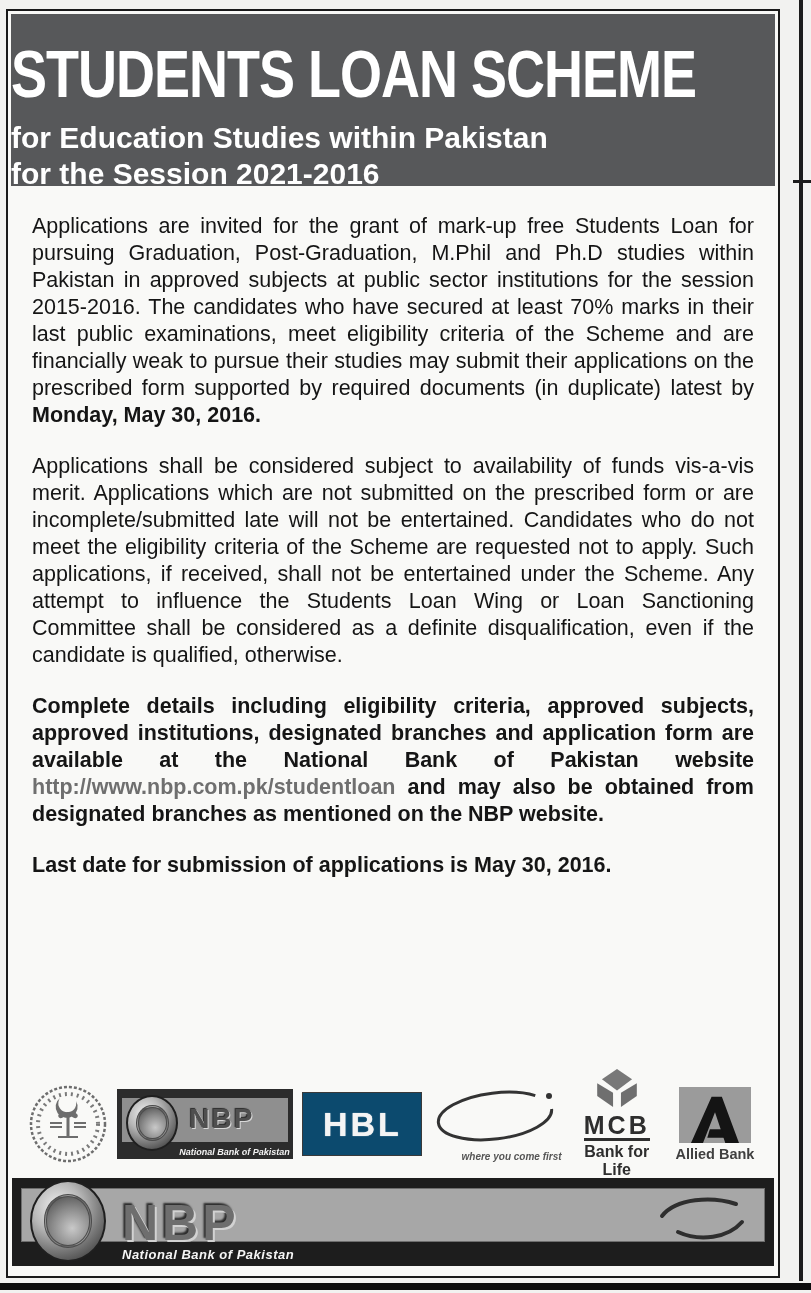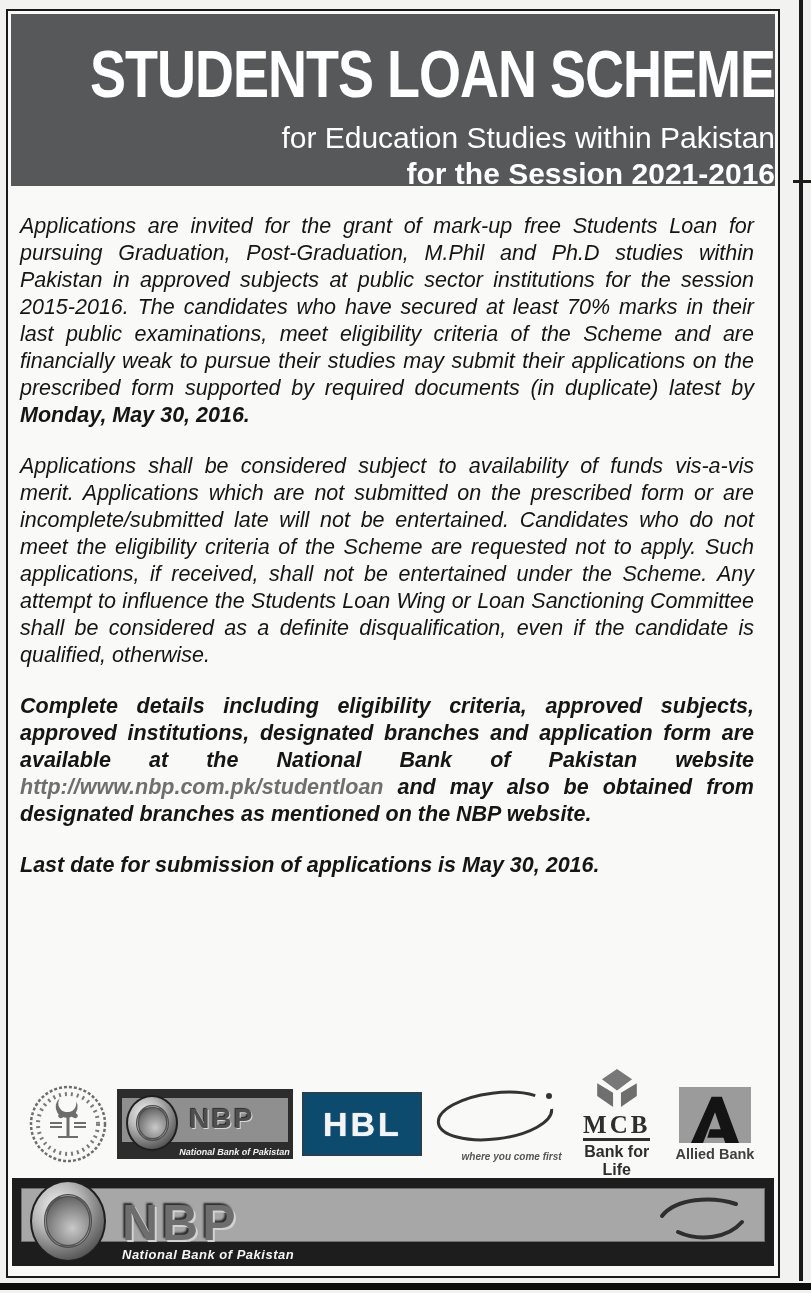--- a/index.html
+++ b/index.html
@@ -12,30 +12,30 @@
   .col-tick{position:absolute; left:793px; top:180px; width:18px; height:3px; background:#1c1c1c;}
   .bottom-rule{position:absolute; left:0; top:1283px; width:811px; height:7px; background:#0e0e0e;}
 
   
   .ad{
     position:absolute; left:6px; top:9px; width:774px; height:1269px;
     border:2px solid #1a1a1a; background:#f9f9f7; box-sizing:border-box;
   }
 
   
-  .masthead{margin:3px; height:172px; background:#57585a; color:#ffffff; text-align:right; overflow:hidden;}
+  .masthead{margin:3px; height:172px; background:#57585a; color:#ffffff; text-align:left; overflow:hidden;}
   .masthead .title{
     margin-top:26px; font-size:54px; font-weight:bold; letter-spacing:-1px; line-height:56px;
     transform:scaleY(1.22); transform-origin:center top; white-space:nowrap;
   }
-  .masthead .sub1{margin-top:24px; font-size:30px; font-weight:normal; line-height:36px;}
+  .masthead .sub1{margin-top:24px; font-size:30px; font-weight:bold; line-height:36px;}
   .masthead .sub2{font-size:30px; font-weight:bold; line-height:36px;}
 
   
-  .content{padding:24px 24px 0 12px; color:#151515;font-style:italic;}
+  .content{padding:24px 24px 0 24px; color:#151515;}
   .content p{font-size:21.5px; line-height:27px; text-align:justify; margin:0 0 24px 0;}
   .content p.bold{font-weight:bold;margin-top:12px;}
   .b{font-weight:bold;}
   .url{font-weight:bold; color:#6f6f6f;}
 
   
   .logos{
     position:absolute; left:10px; right:10px; bottom:106px; height:92px;
     display:flex; align-items:center; justify-content:space-between; padding:0 10px;
   }
@@ -75,21 +75,21 @@
   .ubl-wrap svg{position:absolute; left:0; top:0;}
   .ubl-word{
     position:absolute; left:0; right:0; top:14px; text-align:center;
     font-size:30px; font-weight:bold; letter-spacing:1px; color:#3c3c3c;
   }
   .ubl-tagline{position:absolute; left:0; right:0; bottom:0; text-align:right; font-size:10px; font-weight:bold; color:#555; font-style:italic;}
 
   
   .mcb-wrap{width:92px; text-align:center;}
   .mcb-word{
-    font-family:Liberation Serif, serif; font-size:25px; font-weight:bold; letter-spacing:3px; color:#2e2e2e;
+    font-family:Liberation Sans, sans-serif; font-size:25px; font-weight:bold; letter-spacing:3px; color:#2e2e2e;
     border-bottom:3px solid #2e2e2e; display:inline-block; line-height:26px; margin-top:1px;
   }
   .mcb-tagline{font-size:16px; font-weight:bold; color:#2e2e2e; margin-top:2px;}
 
   
   .allied-wrap{width:86px; text-align:center;}
   .allied-box{width:72px; height:56px; margin:0 auto; background:#9b9b9b; display:flex; align-items:flex-end; justify-content:center;}
   .allied-word{font-size:14.5px; font-weight:bold; color:#404040; margin-top:3px; letter-spacing:0;}
 
   

